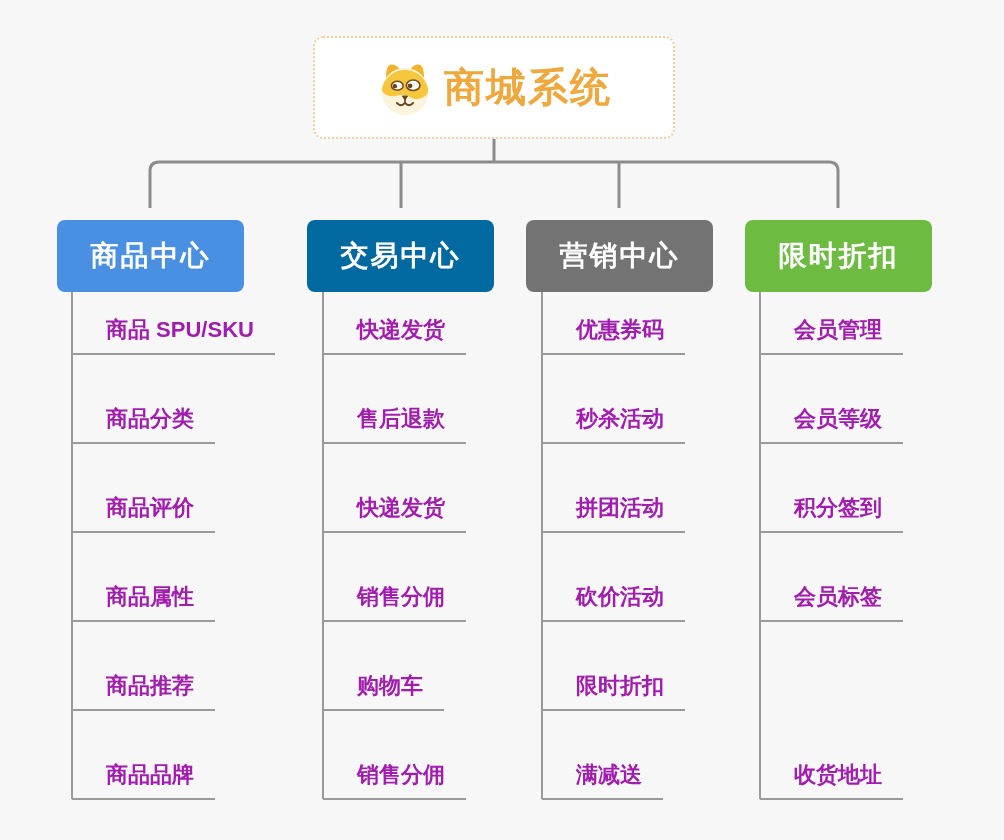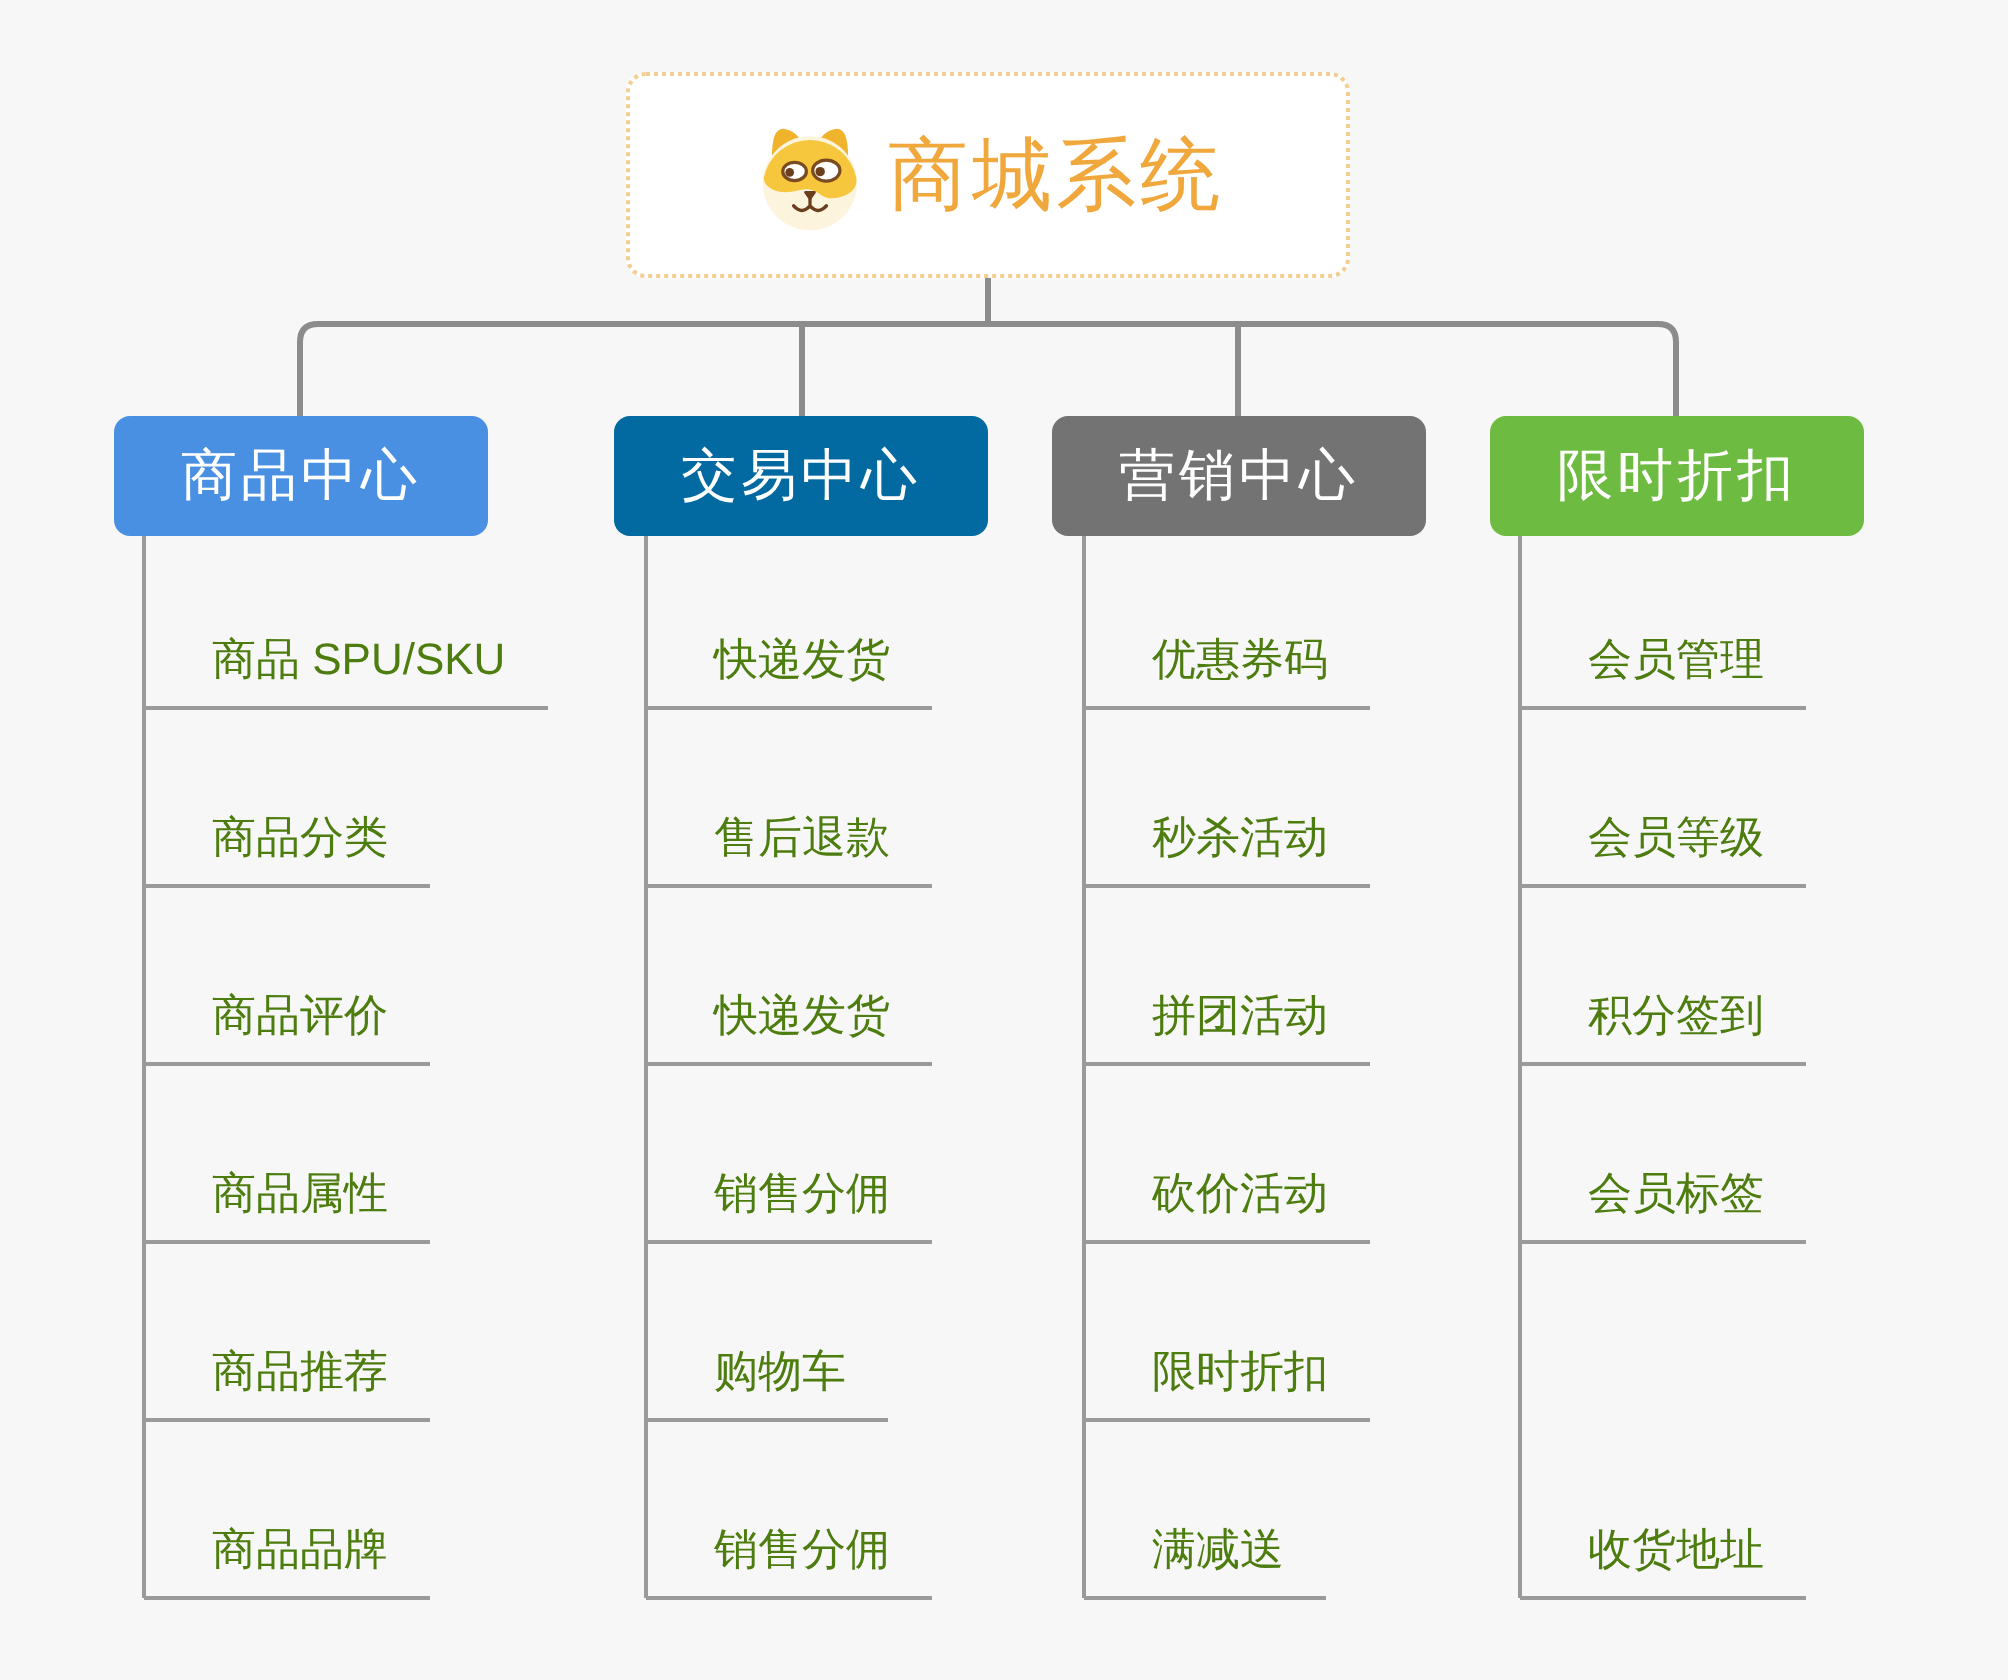--- a/index.html
+++ b/index.html
@@ -6,20 +6,21 @@
   body {
     font-family: "Liberation Sans", "DejaVu Sans", sans-serif;
     background: #f7f7f7;
   }
   .canvas {
     position: relative;
     width: 1004px;
     height: 840px;
     background: #f7f7f7;
     overflow: hidden;
+    font-weight: bold;
   }
   .connectors {
     position: absolute;
     left: 0; top: 0;
     width: 1004px; height: 840px;
     pointer-events: none;
   }
   .root-node {
     position: absolute;
     left: 313px; top: 36px;
@@ -36,37 +37,37 @@
   }
   .root-title {
     font-size: 40px;
     letter-spacing: 2px;
     color: #f0a73c;
     white-space: nowrap;
   }
   .mascot { display: flex; align-items: center; }
   .branch-header {
     position: absolute;
-    top: 208px;
-    width: 187px; height: 60px;
+    top: 220px;
+    width: 187px; height: 72px;
     border-radius: 8px;
     color: #ffffff;
     font-size: 28px;
     letter-spacing: 2px;
     display: flex;
     align-items: center;
     justify-content: center;
     white-space: nowrap;
     cursor: pointer;
   }
   .child-topic {
     position: absolute;
     transform: translateY(-100%);
     font-size: 22px;
-    color: #4d7c0f;
+    color: #a21caf;
     white-space: nowrap;
     padding: 0 21px 8px 34px;
     border-bottom: 2px solid #9a9a9a;
     cursor: pointer;
   }
 </style>
 </head>
 <body>
 
 <div class="canvas">

